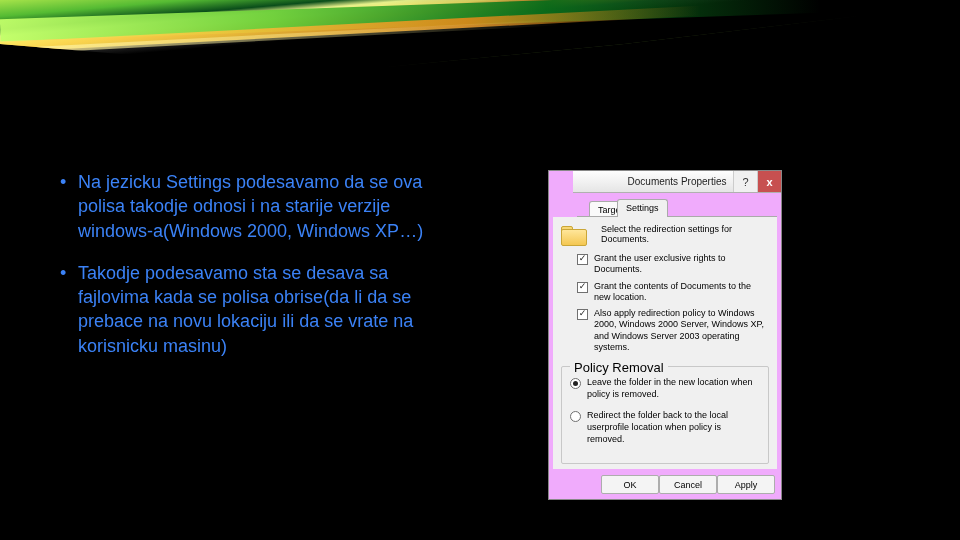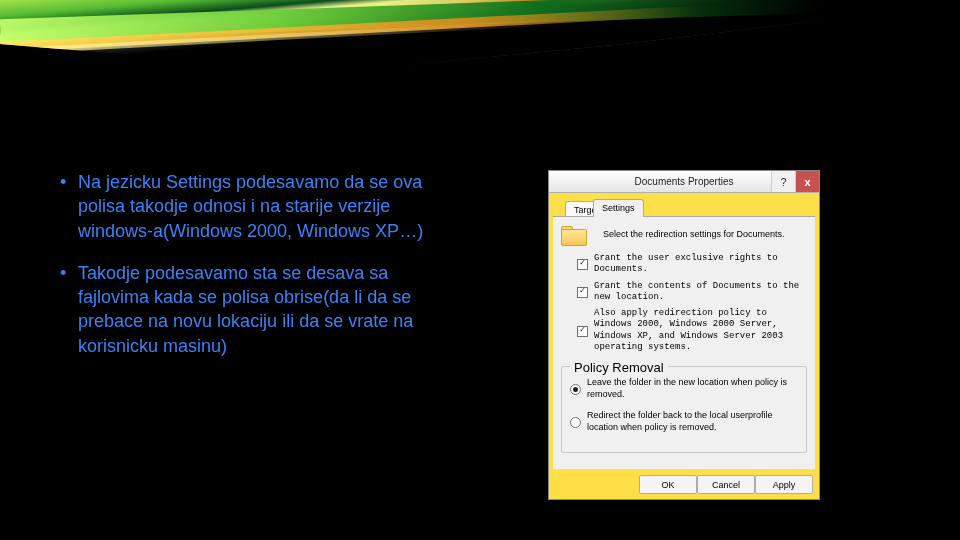--- a/index.html
+++ b/index.html
@@ -31,23 +31,24 @@
   
   .bullets {
     position: absolute; top: 170px; left: 60px; width: 390px;
     color: #3b82f6; font-size: 18px; line-height: 1.35;
   }
   .bullets li { list-style: none; margin-bottom: 18px; position: relative; padding-left: 18px; }
   .bullets li::before { content: "•"; position: absolute; left: 0; top: 0; }
 
   
   .dialog {
-    position: absolute; top: 170px; left: 548px; width: 272px; height: 330px;
-    background: #fde047; border: 1px solid #888; font-size: 9px;
+    position: absolute; top: 170px; left: 548px; width: 234px; height: 330px;
+    background: #f0abfc; border: 1px solid #888; font-size: 9px;
     box-shadow: 2px 2px 6px rgba(0,0,0,0.4);
+    padding-left: 24px;
   }
   .titlebar {
     height: 22px; background: linear-gradient(#fefefe,#e5e5e5);
     border-bottom: 1px solid #b0b0b0; display:flex; align-items:center;
     justify-content: space-between;
   }
   .titlebar .title { flex:1; text-align:center; font-size: 10px; color:#222; }
   .winbtn { display:flex; height:100%; }
   .winbtn div { width:24px; display:flex; align-items:center; justify-content:center;
     border-left:1px solid #ccc; font-size:11px; }
@@ -65,31 +66,31 @@
     background:#f0f0f0; }
 
   .hdr { display:flex; align-items:center; gap:16px; padding:6px 8px 8px 8px; }
   .folder-icon { width:26px; height:22px; position:relative; }
   .folder-icon::before { content:""; position:absolute; top:3px; left:0; width:10px; height:4px;
     background:#f7d774; border:1px solid #caa637; border-radius:2px 2px 0 0;}
   .folder-icon::after { content:""; position:absolute; top:6px; left:0; width:24px; height:15px;
     background:linear-gradient(#ffe69a,#f4c752); border:1px solid #caa637; border-radius:2px;}
 
   .checks { padding: 0 8px 4px 24px; }
-  .chk { display:flex; align-items:center; gap:6px; margin-bottom:5px; line-height:1.25;font-family:Liberation Mono, monospace; }
+  .chk { display:flex; align-items:flex-start; gap:6px; margin-bottom:5px; line-height:1.25; }
   .box { width:11px; height:11px; border:1px solid #707070; background:#fff;
     display:flex; align-items:center; justify-content:center; font-size:9px;
     color:#1a1a1a; flex-shrink:0; margin-top:1px;}
   .box.checked::after{content:"✓"; line-height:1; position:relative; top:-1px;}
 
   .group { margin: 4px 8px 0 8px; border:1px solid #c8c8c8; border-radius:2px;
     padding:10px 8px 8px 8px; position:relative; }
   .group .legend { position:absolute; top:-7px; left:8px; background:#f0f0f0;
     padding:0 4px; font-size:13px; }
-  .radio-row { display:flex; align-items:center; gap:6px; margin-bottom:10px; line-height:1.3;}
+  .radio-row { display:flex; align-items:flex-start; gap:6px; margin-bottom:10px; line-height:1.3;}
   .radio { width:11px; height:11px; border:1px solid #707070; border-radius:50%;
     background:#fff; flex-shrink:0; margin-top:1px; position:relative;}
   .radio.on::after{content:""; width:5px; height:5px; background:#222; border-radius:50%;
     position:absolute; top:2px; left:2px;}
 
   .btnrow { position:absolute; bottom:5px; right:6px; display:flex; }
   .btn { width:58px; height:19px; font-size:9px; background:#f4f4f4;
     border:1px solid #adadad; border-radius:2px; display:flex; align-items:center;
     justify-content:center; }
 </style>

